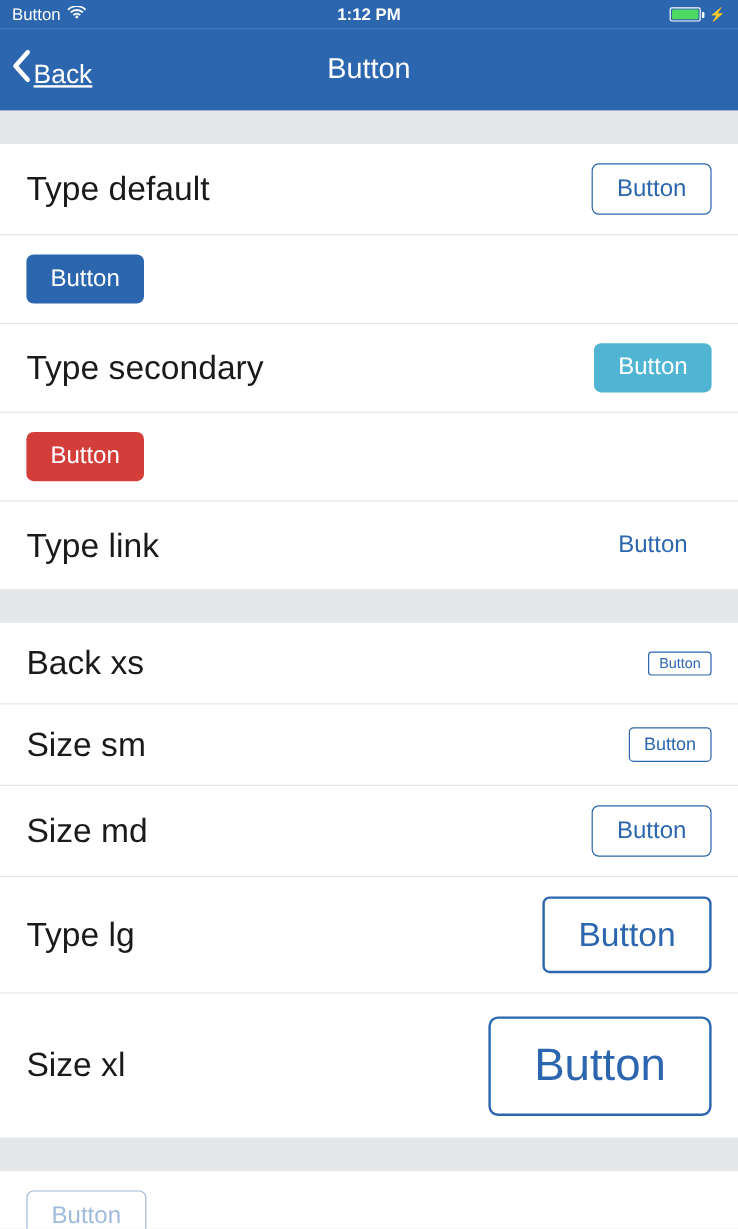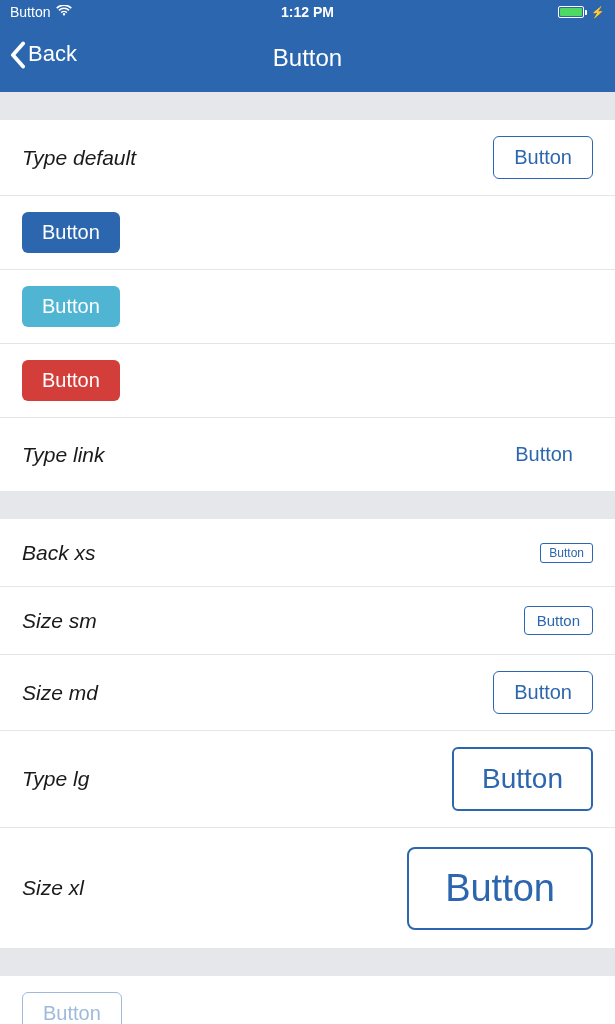--- a/index.html
+++ b/index.html
@@ -75,24 +75,25 @@
     .nav-bar {
       height: 68px;
       background: #2c66ae;
       display: flex;
       align-items: center;
       position: relative;
       padding: 0 10px;
     }
     .back-btn {
       display: flex;
-      align-items: flex-start;
+      align-items: flex-end;
       color: #fff;
       font-size: 22px;
       gap: 2px;
+      text-decoration: underline;
     }
     .back-chevron svg {
       width: 16px;
       height: 28px;
     }
     .nav-title {
       position: absolute;
       left: 50%;
       transform: translateX(-50%);
       color: #fff;
@@ -111,23 +112,22 @@
       align-items: center;
       justify-content: space-between;
       padding: 16px 22px;
       border-bottom: 1px solid #e3e5e8;
       min-height: 68px;
     }
     .row:last-child {
       border-bottom: none;
     }
     .row-label {
-      font-size: 21px;
+      font-size: 28px;
       color: #1a1a1a;
-      font-style: italic;
     }
     .demo-btn {
       border-radius: 6px;
       display: inline-flex;
       align-items: center;
       justify-content: center;
       cursor: pointer;
       white-space: nowrap;
     }
     .btn-default {
@@ -231,20 +231,21 @@
 
   <div class="section">
     <div class="row">
       <span class="row-label">Type default</span>
       <span class="demo-btn btn-default sz-md">Button</span>
     </div>
     <div class="row">
       <span class="demo-btn btn-primary sz-md">Button</span>
     </div>
     <div class="row">
+      <span class="row-label">Type secondary</span>
       <span class="demo-btn btn-secondary sz-md">Button</span>
     </div>
     <div class="row">
       <span class="demo-btn btn-danger sz-md">Button</span>
     </div>
     <div class="row">
       <span class="row-label">Type link</span>
       <span class="demo-btn btn-link sz-md">Button</span>
     </div>
   </div>

